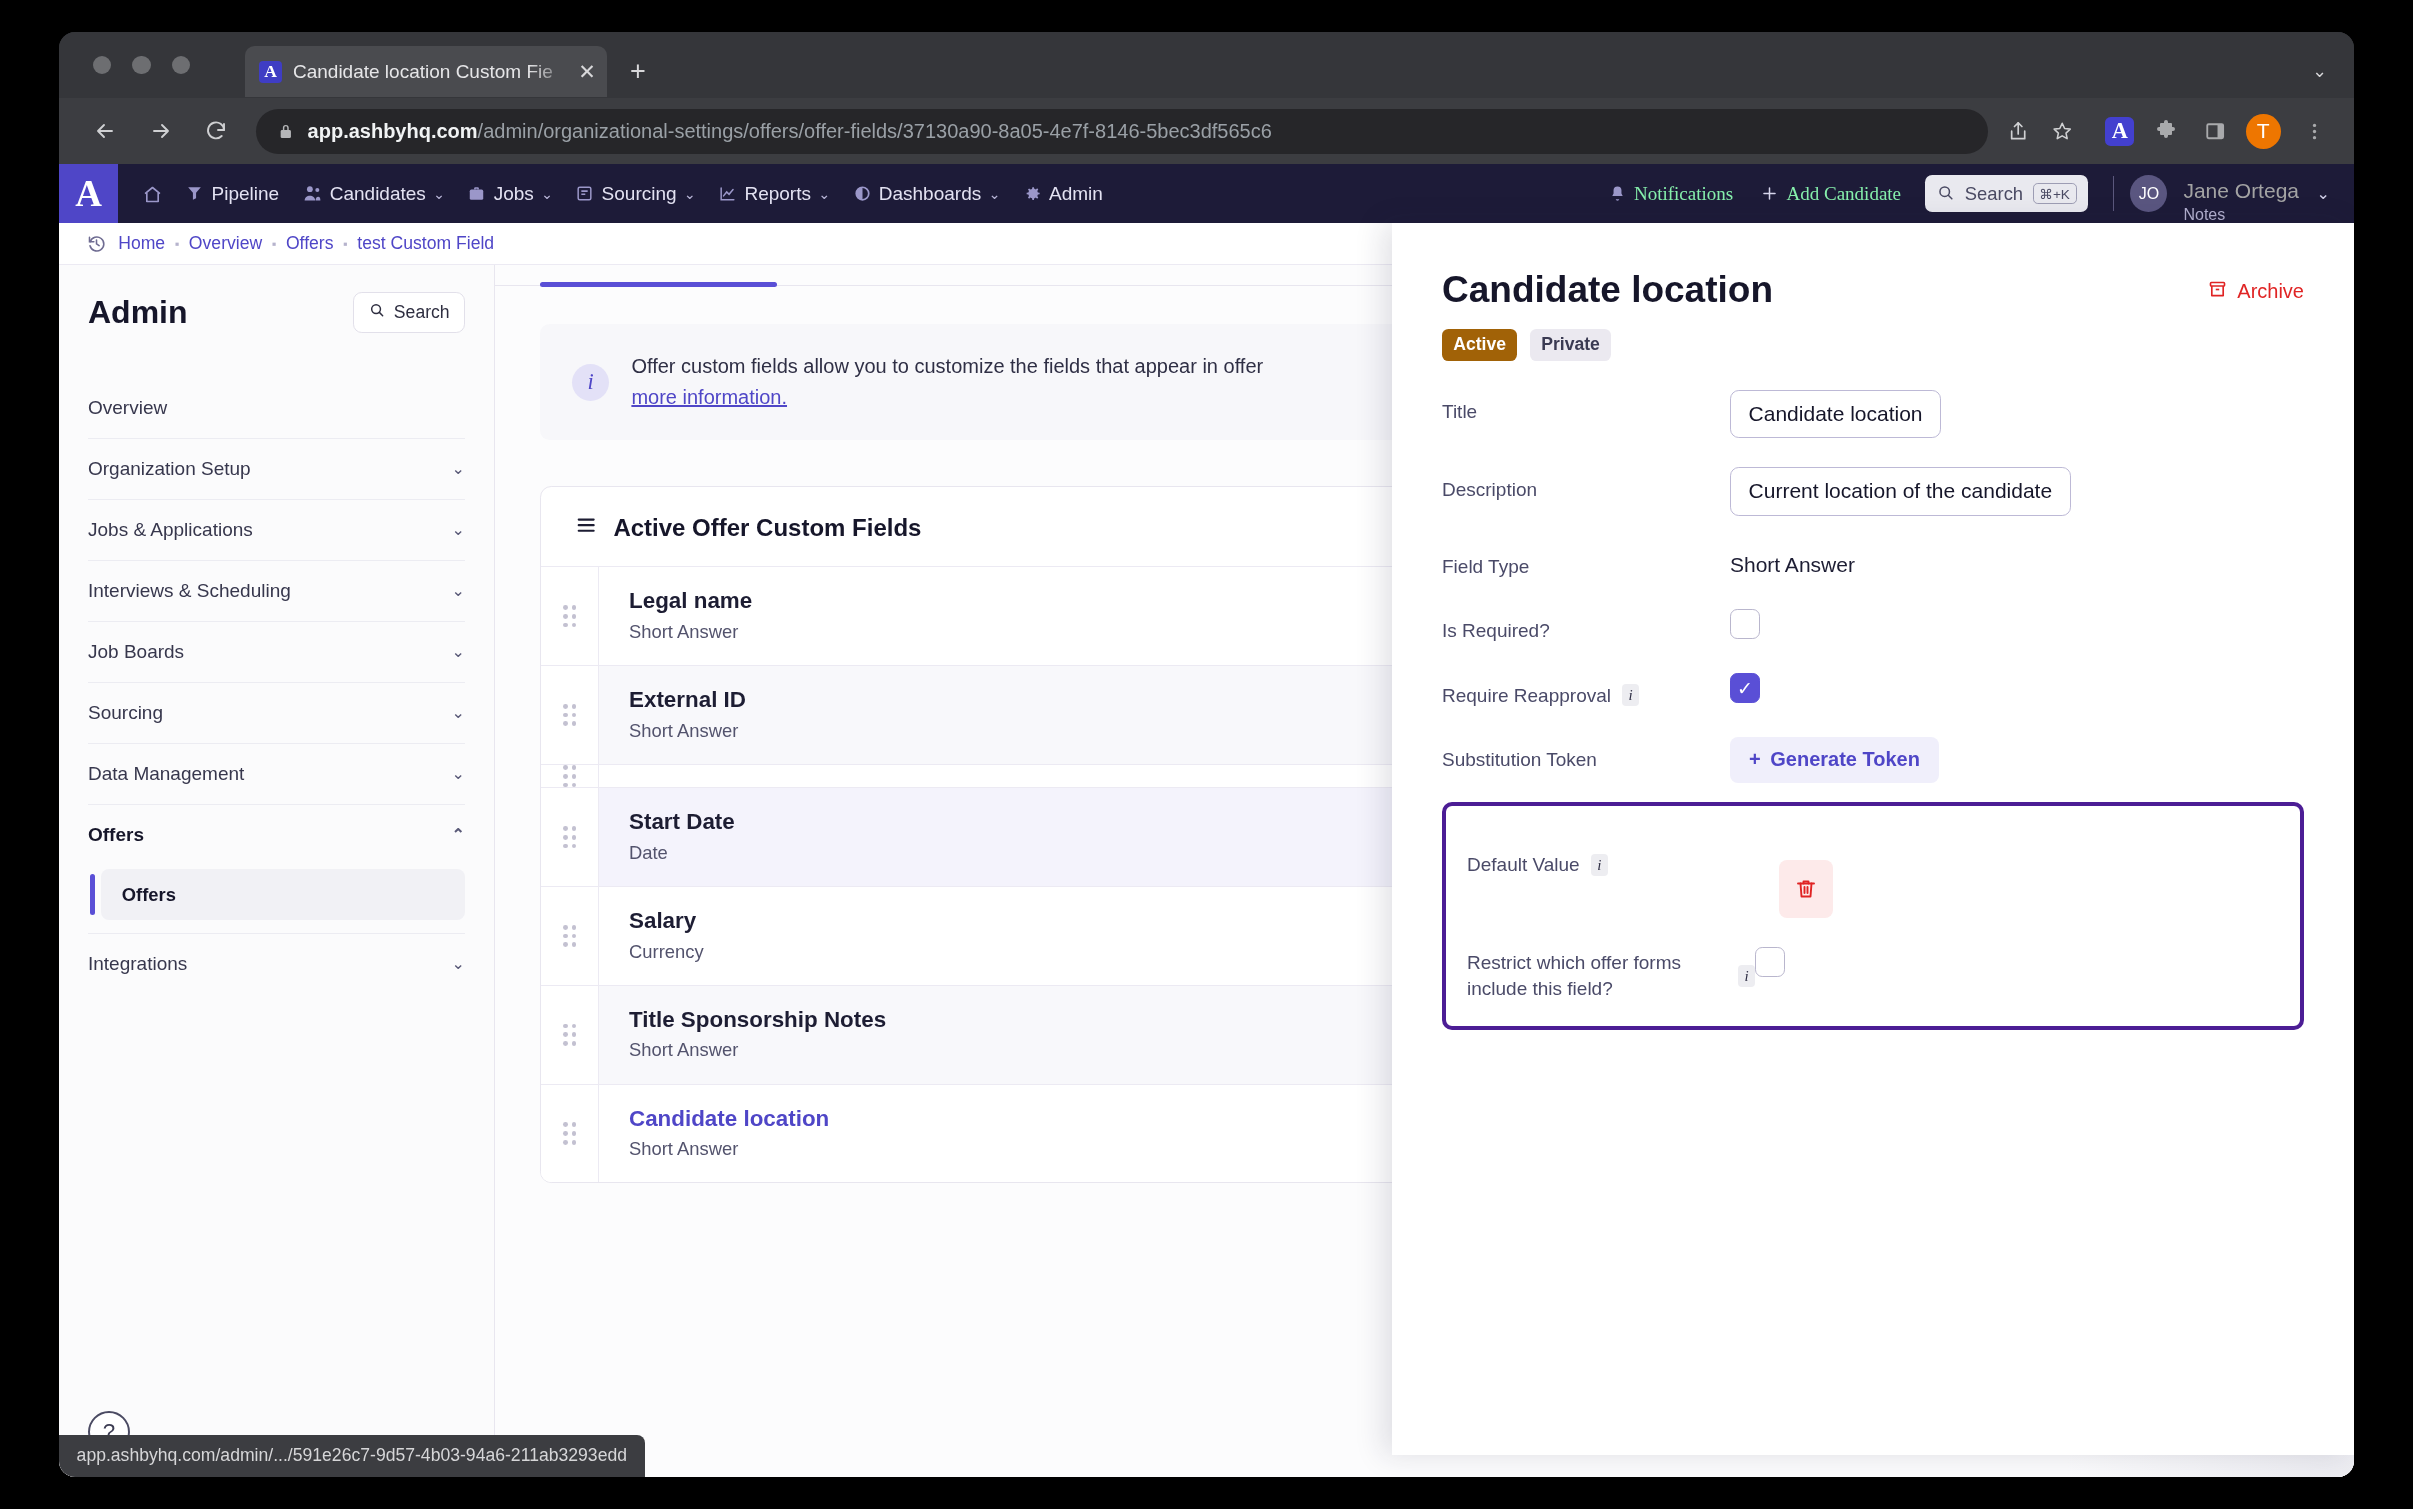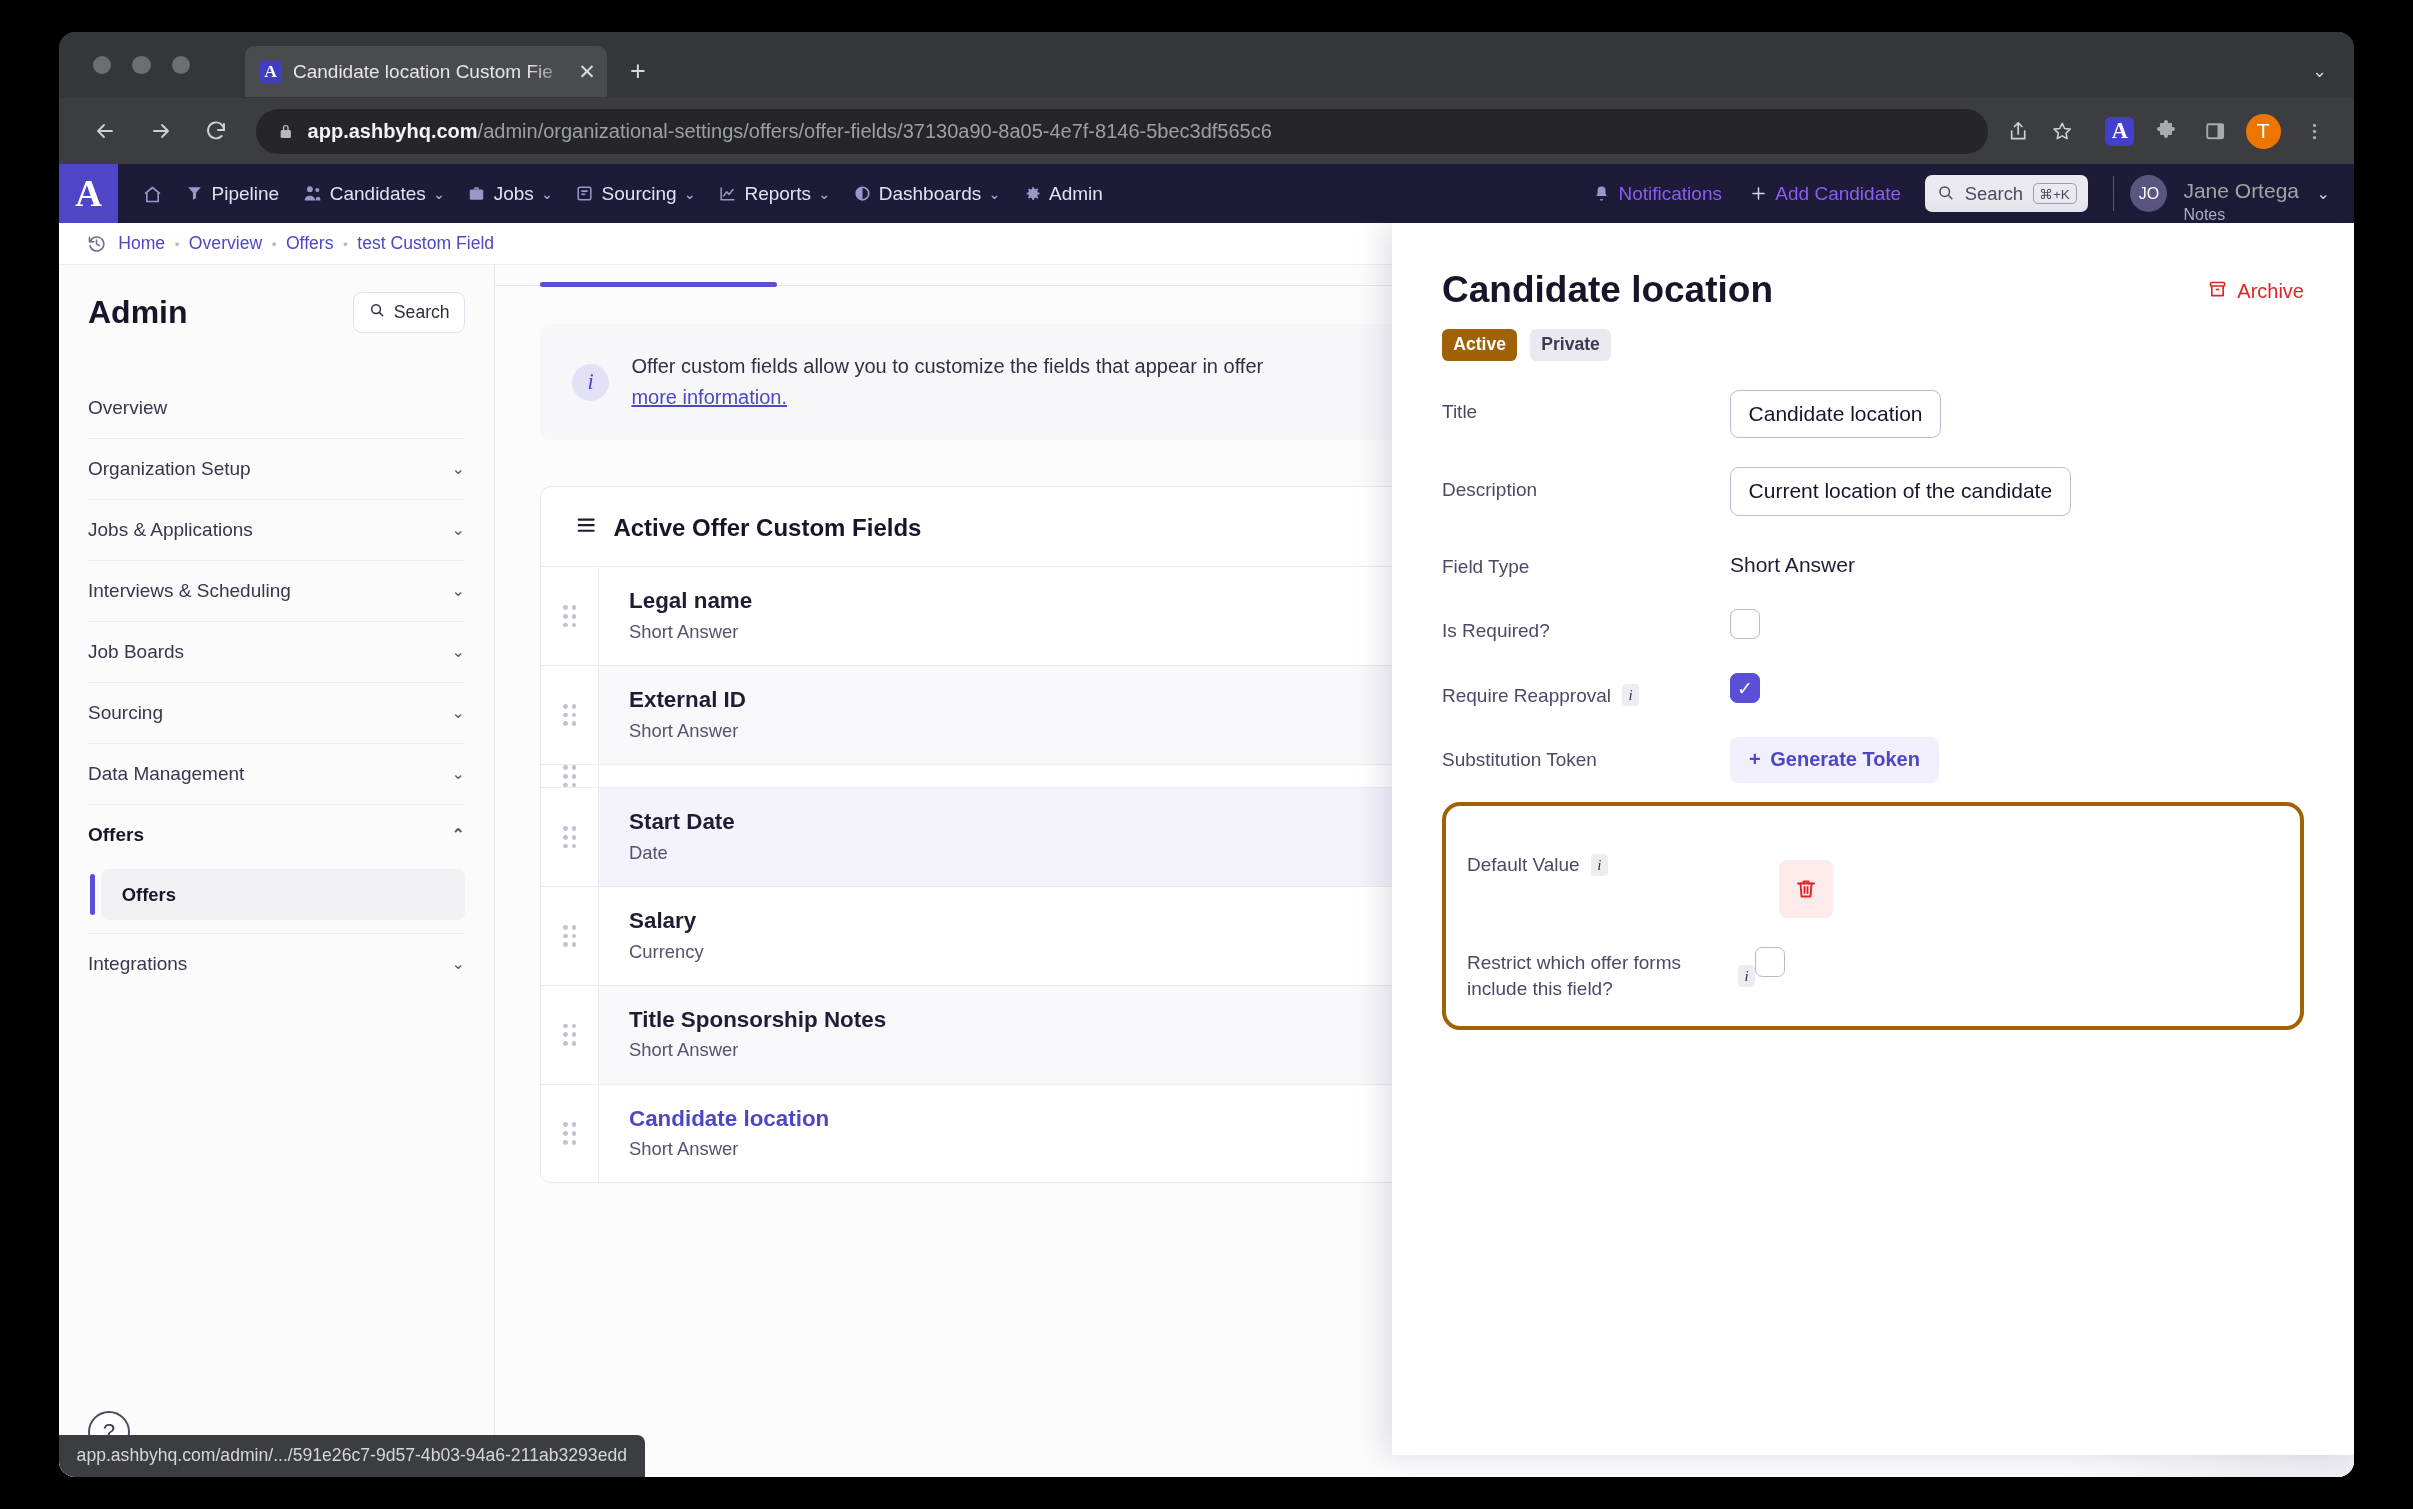--- a/index.html
+++ b/index.html
@@ -134,21 +134,21 @@
   }
   .nav-item {
     display: flex; align-items: center; gap: 7.2px;
     font-size: 19px; color: #e3e2f2; cursor: pointer;
     padding: 0 11.2px; white-space: nowrap;
   }
   .nav-item .ni { color: #9b97c9; display:flex; }
   .nav-item .caret { color: #b9b6d8; font-size: 14.4px; }
   #app-nav-left { display: flex; align-items: flex-end; margin-left: 12.8px; }
   #app-nav-right { position: absolute; right: 16px; display: flex; align-items: center; gap: 4.8px; }
-  #notifications-item, #add-candidate-item { color: #8b5cf6; }
+  #notifications-item, #add-candidate-item { color: #86efac; font-family: Liberation Serif, serif; }
   #global-search {
     display: flex; align-items: center; gap: 9.6px;
     background: #e9e9ef; border-radius: 7.2px;
     height: 37px; padding: 0 11.2px; margin: 0 9.6px 0 8px;
     cursor: pointer;
   }
   #global-search .gs-label { color: #4a4a63; font-size: 18.4px; }
   #global-search .gs-kbd {
     border: 1.2px solid #9d9db4; border-radius: 4.8px;
     font-size: 13.6px; color: #4a4a63; padding: 1.6px 5.6px;
@@ -334,21 +334,21 @@
   .checkbox.checked { background: #5a4fd6; border-color: #5a4fd6; color: #fff; font-size: 19px; }
   #generate-token-button {
     display: inline-flex; align-items: center; gap: 9.6px;
     background: #f0effb; color: #4f46c7;
     border-radius: 8px; padding: 11.2px 19px;
     font-size: 20px; font-weight: 700; cursor: pointer;
   }
 
   #highlight-box {
     margin-top: 19px;
-    border: 4px solid #a16207; border-radius: 18px;
+    border: 4px solid #4c1d95; border-radius: 10px;
     padding: 8px 21px 24px 21px;
   }
   #default-value-box {
     display: inline-block; vertical-align: top;
     background: #ededf1; border-radius: 8px;
     padding: 14.4px 21px; font-size: 21px; color: #1d1d33;
     line-height: 1.38; max-width: 400px;
   }
   #delete-default-button {
     display: inline-flex; align-items: center; justify-content: center;

